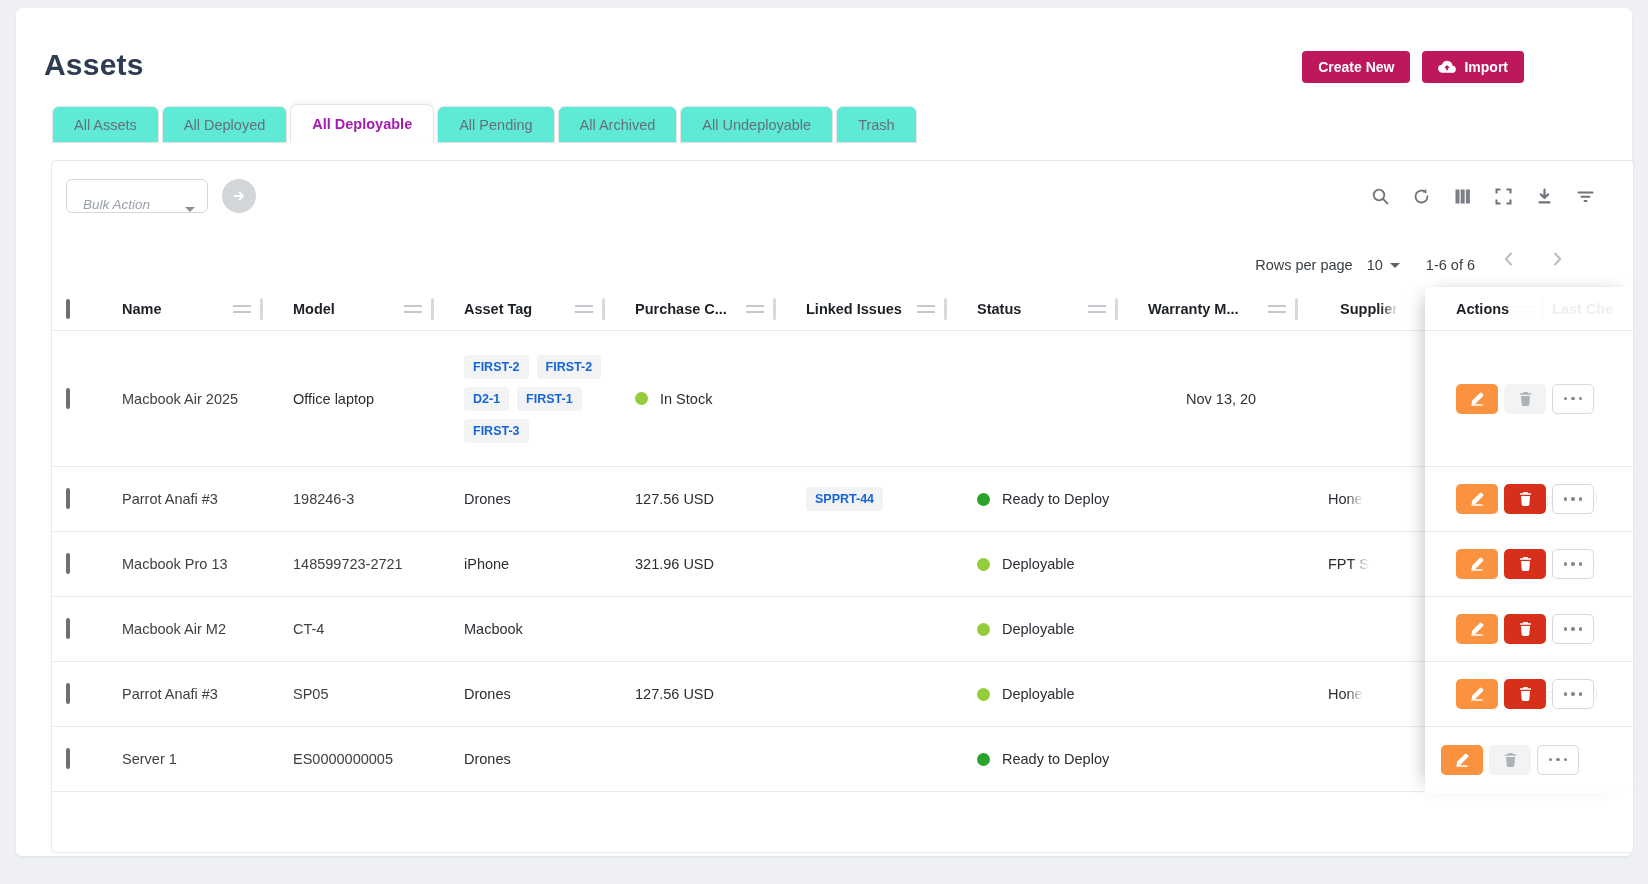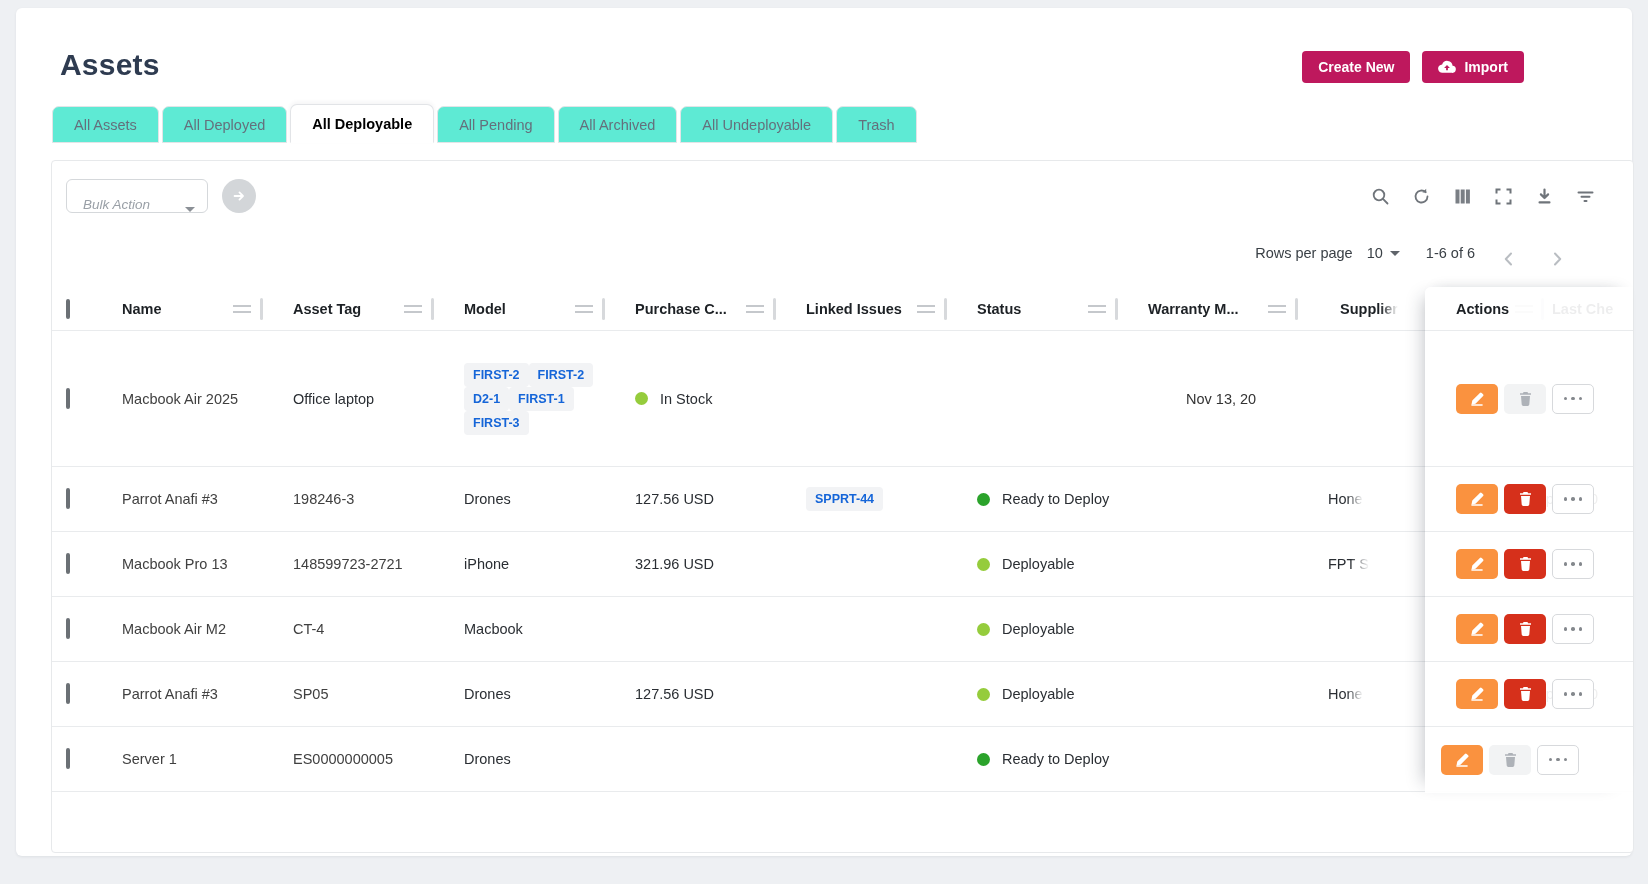--- a/index.html
+++ b/index.html
@@ -8,41 +8,41 @@
     background:#eef0f3;
     font-family:"Liberation Sans", sans-serif;
     position:relative; overflow:hidden;
     color:#2a2e33;
   }
   .card {
     position:absolute; left:16px; top:8px; width:1616px; height:848px;
     background:#fff; border-radius:6px; box-shadow:0 1px 3px rgba(20,30,45,.07);
   }
   .page-title {
-    position:absolute; left:44px; top:40px;
+    position:absolute; left:28px; top:40px;
     font-size:30px; font-weight:700; color:#2e3b50; letter-spacing:.2px;
   }
   
   .top-btns { position:absolute; right:108px; top:43px; display:flex; gap:12px; }
   .btn-primary {
     background:#be185d; color:#fff; border:none; border-radius:4px;
     height:30px; padding:16px 16px; font-size:14px; font-weight:700;
     display:flex; align-items:center; gap:8px; cursor:pointer;
     font-family:"Liberation Sans", sans-serif;
   }
   
   .tabs { position:absolute; left:36px; top:96px; display:flex; align-items:flex-end; }
   .tab {
     background:#5eead4; border:1px solid #e2e4e7; border-radius:7px 7px 0 0;
     height:37px; padding:0 21px; margin-right:3px;
     display:flex; align-items:center; font-size:14.5px; color:#64707c; cursor:pointer;
     font-weight:400;
   }
   .tab.active {
-    background:#fff; color:#000000; font-weight:700; height:39px;
+    background:#fff; color:#a21caf; font-weight:700; height:39px;
     border-bottom:1px solid #fff; box-shadow:0 -2px 4px rgba(30,40,55,.05);
     position:relative; z-index:2;
   }
   
   .panel {
     position:absolute; left:35px; top:152px; width:1583px; height:693px;
     border:1px solid #e7e9eb; border-radius:4px; background:#fff;
   }
   
   .bulk-select {
@@ -55,41 +55,41 @@
   .go-btn {
     position:absolute; left:170px; top:18px; width:34px; height:34px; border-radius:50%;
     background:#d3d6d9; border:none; display:flex; align-items:center; justify-content:center; cursor:pointer;
   }
   .tool-icons {
     position:absolute; right:38px; top:26px; display:flex; gap:22px; align-items:center;
   }
   .tool-icons .ticon { width:19px; height:19px; display:flex; align-items:center; justify-content:center; cursor:pointer; }
   
   .pager {
-    position:absolute; right:62px; top:84px; display:flex; align-items:flex-start; gap:14px;
+    position:absolute; right:62px; top:84px; display:flex; align-items:flex-end; gap:14px;
     font-size:14.5px; color:#3a4046;margin-left:25px;
   }
   .pager .val { display:flex; align-items:center; gap:7px; cursor:pointer; }
   .pager .val .caret-down { border-top-color:#5f646a; }
   .pager .range { margin-left:12px; }
   .pg-chev { width:28px; height:28px; display:flex; align-items:center; justify-content:center; cursor:pointer; margin-left:6px; }
   
   .tablewrap { position:absolute; left:0; top:126px; width:1581px; height:567px; overflow:hidden; }
   .trow { display:flex; align-items:center; border-bottom:1px solid #e9ebed; position:relative; }
   .thead { height:44px; border-bottom:1px solid #e9ebed; font-weight:700; color:#1d2125; font-size:14.5px; display:flex; align-items:center; }
   .c-cb { width:40px; padding-left:14px; flex:none; }
   .col { flex:none; padding-left:30px; display:flex; align-items:center; position:relative; height:100%; }
   .w171 { width:171px; } .w180 { width:180px; } .wghost { width:157px; }
   .th-tools { position:absolute; right:0; top:0; height:100%; display:flex; align-items:center; gap:9px; }
   .hndl { width:18px; height:8px; border-top:2px solid #c5c8cc; border-bottom:2px solid #c5c8cc; cursor:grab; }
   .vdiv { width:3px; height:22px; border-radius:2px; background:#d7d9dc; }
   .cbx { width:18px; height:18px; border:2px solid #6b7075; border-radius:3px; background:#fff; cursor:pointer; }
   .link { color:#404040; cursor:pointer; font-size:14.5px; }
   .cell-text { font-size:14.5px; color:#2a2e33; }
-  .badges { display:flex; flex-wrap:wrap; width:146px; }
+  .badges { display:flex; flex-wrap:wrap; gap:8px; width:146px; }
   .badge {
     background:#f2f3f5; color:#1565d8; font-weight:700; font-size:12.5px;
     padding:5px 9px; border-radius:4px; cursor:pointer; white-space:nowrap;
   }
   .status { display:flex; align-items:center; gap:12px; font-size:14.5px; }
   .dot { width:13px; height:13px; border-radius:50%; flex:none; }
   .dot.lime { background:#95cc3c; }
   .dot.green { background:#2ba32b; }
   .supp-val { max-width:52px; overflow:hidden; white-space:nowrap;
     -webkit-mask-image:linear-gradient(90deg,#000 55%,transparent 100%);
@@ -228,28 +228,28 @@
       <div class="thead">
         <div class="c-cb"><span class="cbx"></span></div>
         <div class="col w171">
             <span>Name</span>
           <span class="th-tools">
               <span class="hndl"></span>
               <span class="vdiv"></span>
             </span>
           </div>
         <div class="col w171">
-            <span>Asset Tag</span>
+            <span>Model</span>
           <span class="th-tools">
               <span class="hndl"></span>
               <span class="vdiv"></span>
             </span>
           </div>
         <div class="col w171">
-            <span>Model</span>
+            <span>Asset Tag</span>
           <span class="th-tools">
               <span class="hndl"></span>
               <span class="vdiv"></span>
             </span>
           </div>
         <div class="col w171">
             <span>Purchase C...</span>
           <span class="th-tools">
               <span class="hndl"></span>
               <span class="vdiv"></span>

